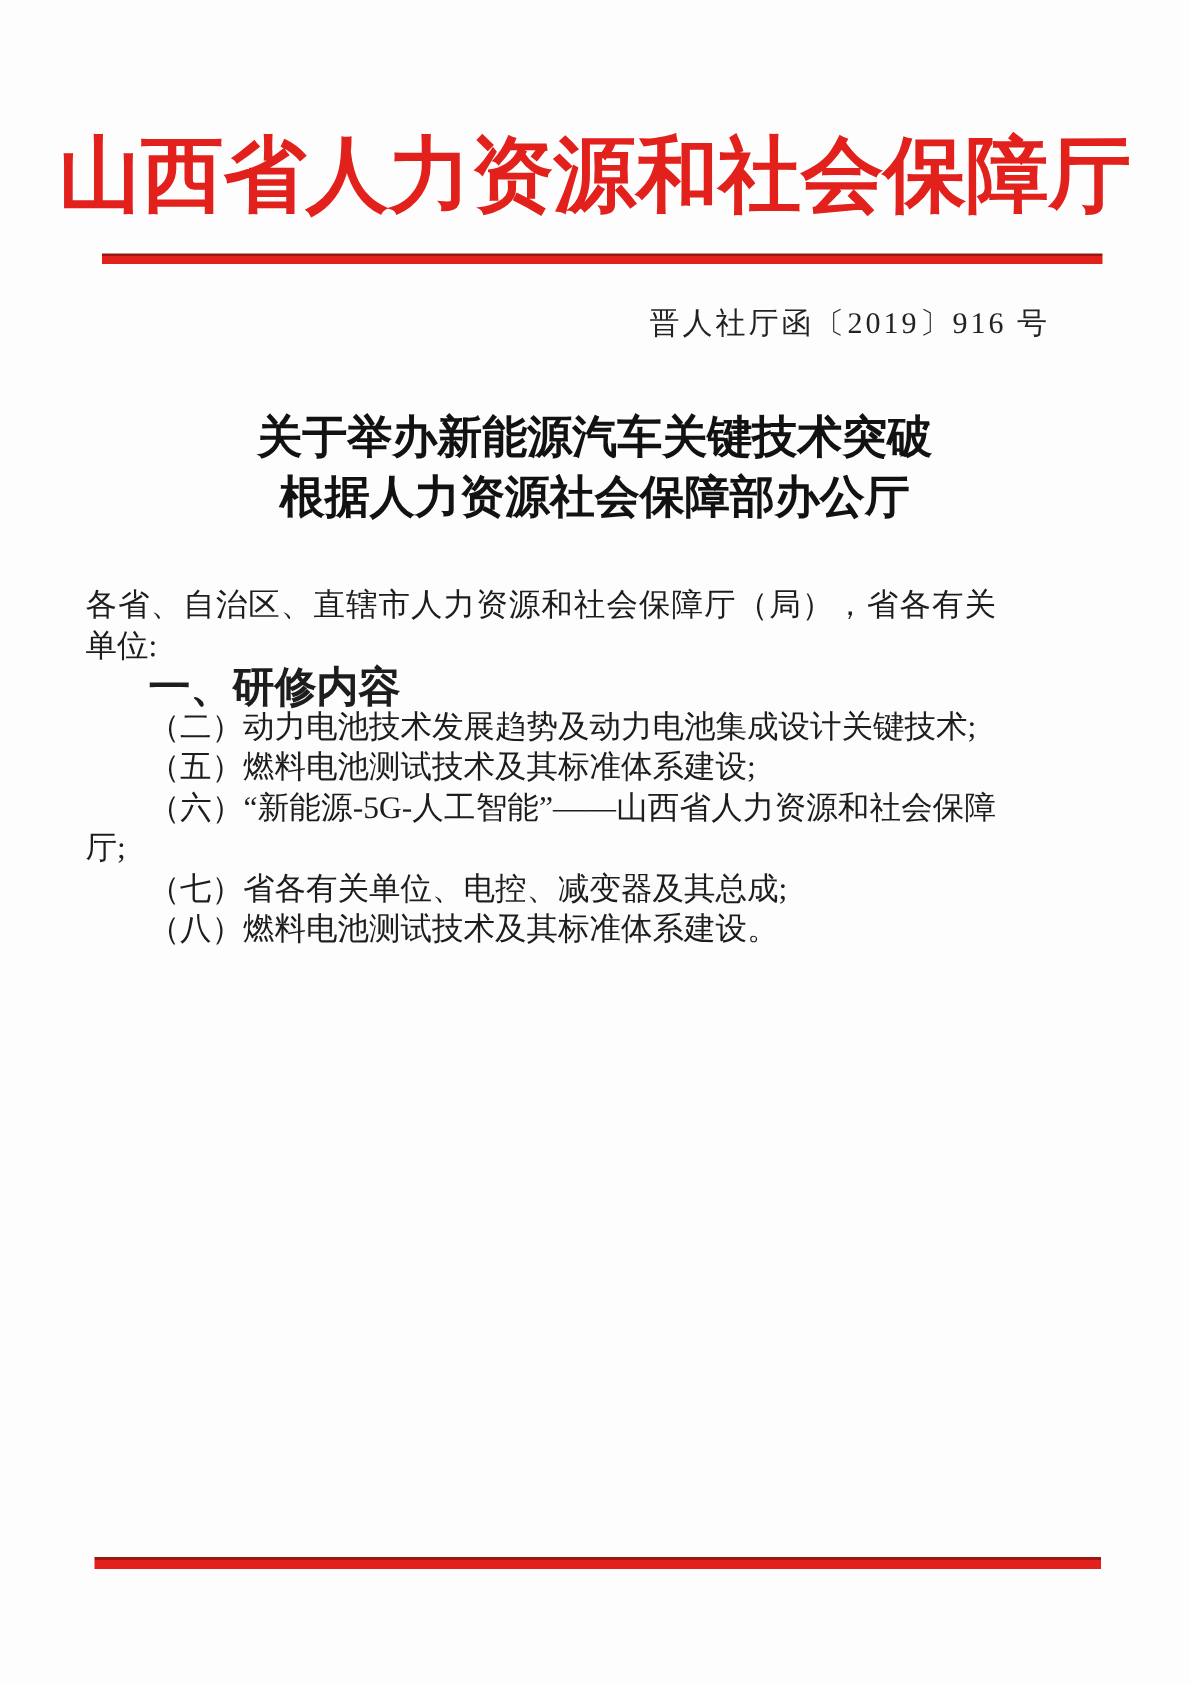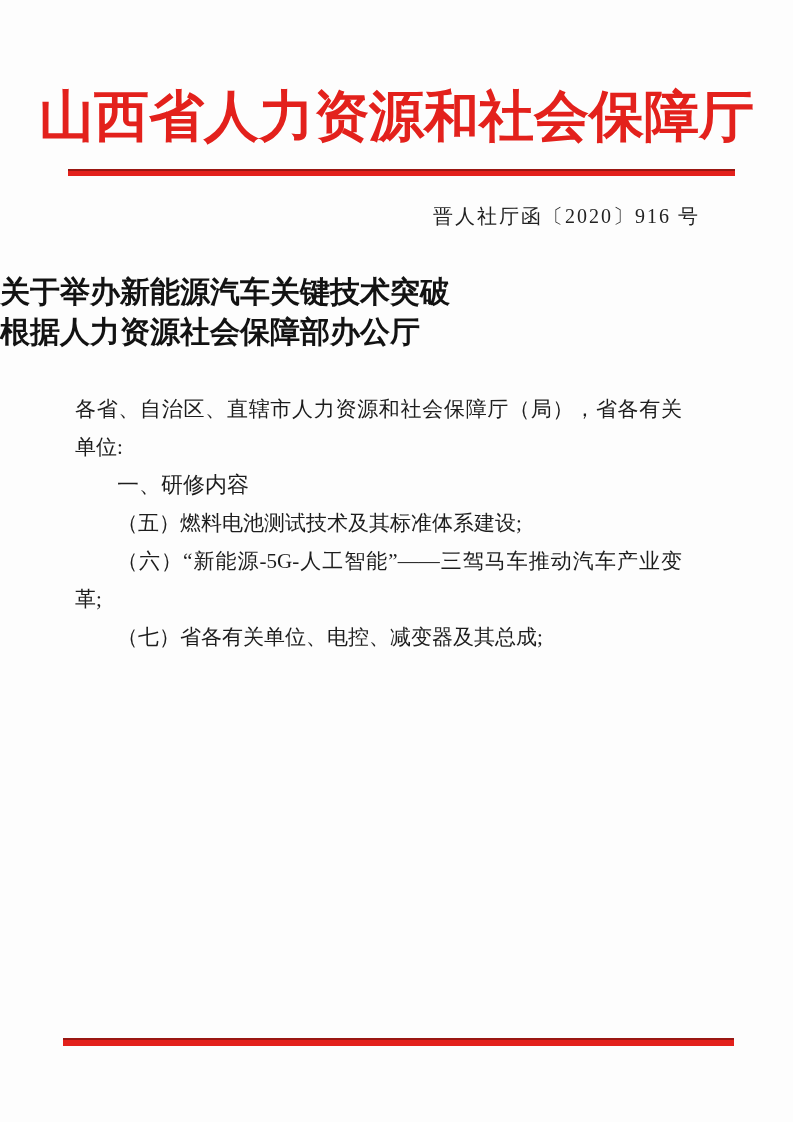--- a/index.html
+++ b/index.html
@@ -58,63 +58,65 @@
     padding-right: 93px;
     text-align: right;
     font-size: 20px;
     line-height: 27px;
     letter-spacing: 2px;
     color: #222;
   }
   
   .doc-title {
     margin: 42px 0 0 0;
-    text-align: left;
+    text-align: center;
     font-weight: bold;
     font-size: 30px;
     line-height: 40px;
     color: #121212;
   }
   .doc-title .t-line { display: block; }
   
   .body-text {
-    margin: 38px 0 0 75px;
+    margin: 38px 0 0 57px;
     width: 607px;
     font-size: 21px;
-    line-height: 38px;
+    line-height: 27px;
     text-align: justify;
     color: var(--ink);
   }
   .para { margin: 0; }
   .indent { text-indent: 42px; }
   .section-heading {
     font-family: "Liberation Sans", "DejaVu Sans", sans-serif;
-    font-weight: normal;
-    font-size: 22px;
+    font-weight: bold;
+    font-size: 28px;
   }
 </style>
 </head>
 <body>
 
 <div class="page">
 
   <header>
     <h1 class="agency">山西省人力资源和社会保障厅</h1>
     <div class="rule rule-top"></div>
-    <div class="doc-number">晋人社厅函〔2020〕916 号</div>
+    <div class="doc-number">晋人社厅函〔2019〕916 号</div>
   </header>
 
   <h2 class="doc-title">
     <span class="t-line">关于举办新能源汽车关键技术突破</span>
     <span class="t-line">根据人力资源社会保障部办公厅</span>
   </h2>
 
   <main class="body-text">
     <p class="para">各省、自治区、直辖市人力资源和社会保障厅（局），省各有关单位:</p>
     <p class="para indent section-heading">一、研修内容</p>
+    <p class="para indent">（二）动力电池技术发展趋势及动力电池集成设计关键技术;</p>
     <p class="para indent">（五）燃料电池测试技术及其标准体系建设;</p>
-    <p class="para indent">（六）“新能源-5G-人工智能”——三驾马车推动汽车产业变革;</p>
+    <p class="para indent">（六）“新能源-5G-人工智能”——山西省人力资源和社会保障厅;</p>
     <p class="para indent">（七）省各有关单位、电控、减变器及其总成;</p>
+    <p class="para indent">（八）燃料电池测试技术及其标准体系建设。</p>
   </main>
 
   <div class="rule rule-bottom"></div>
 
 </div>
 
 </body></html>

